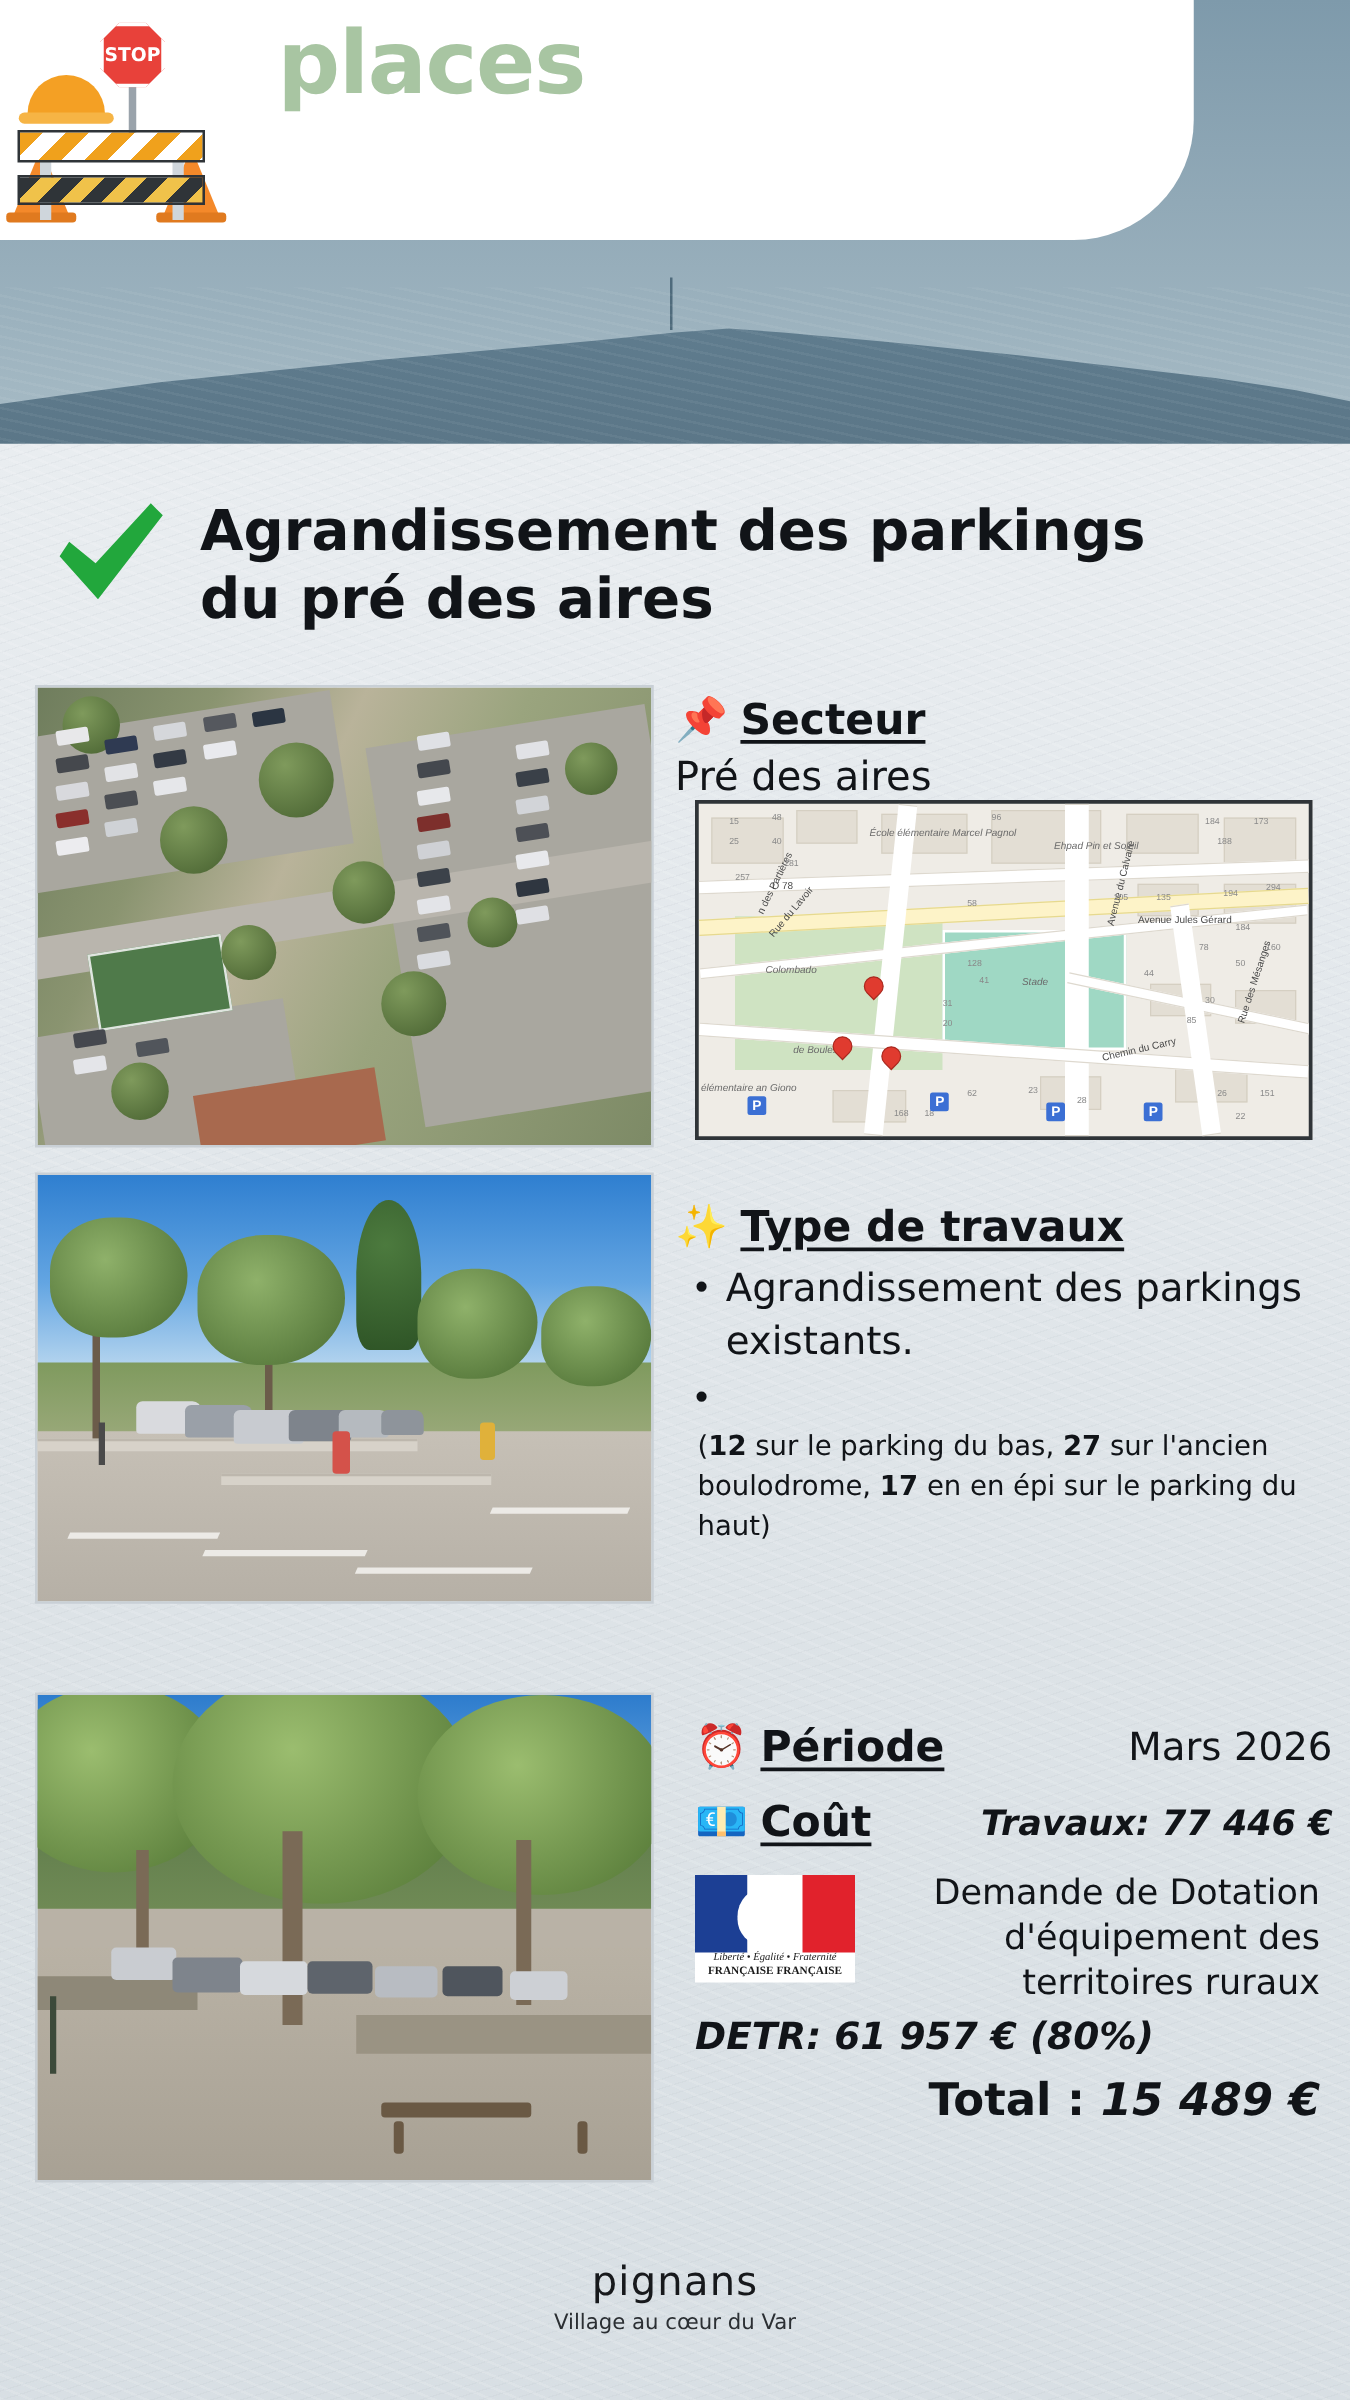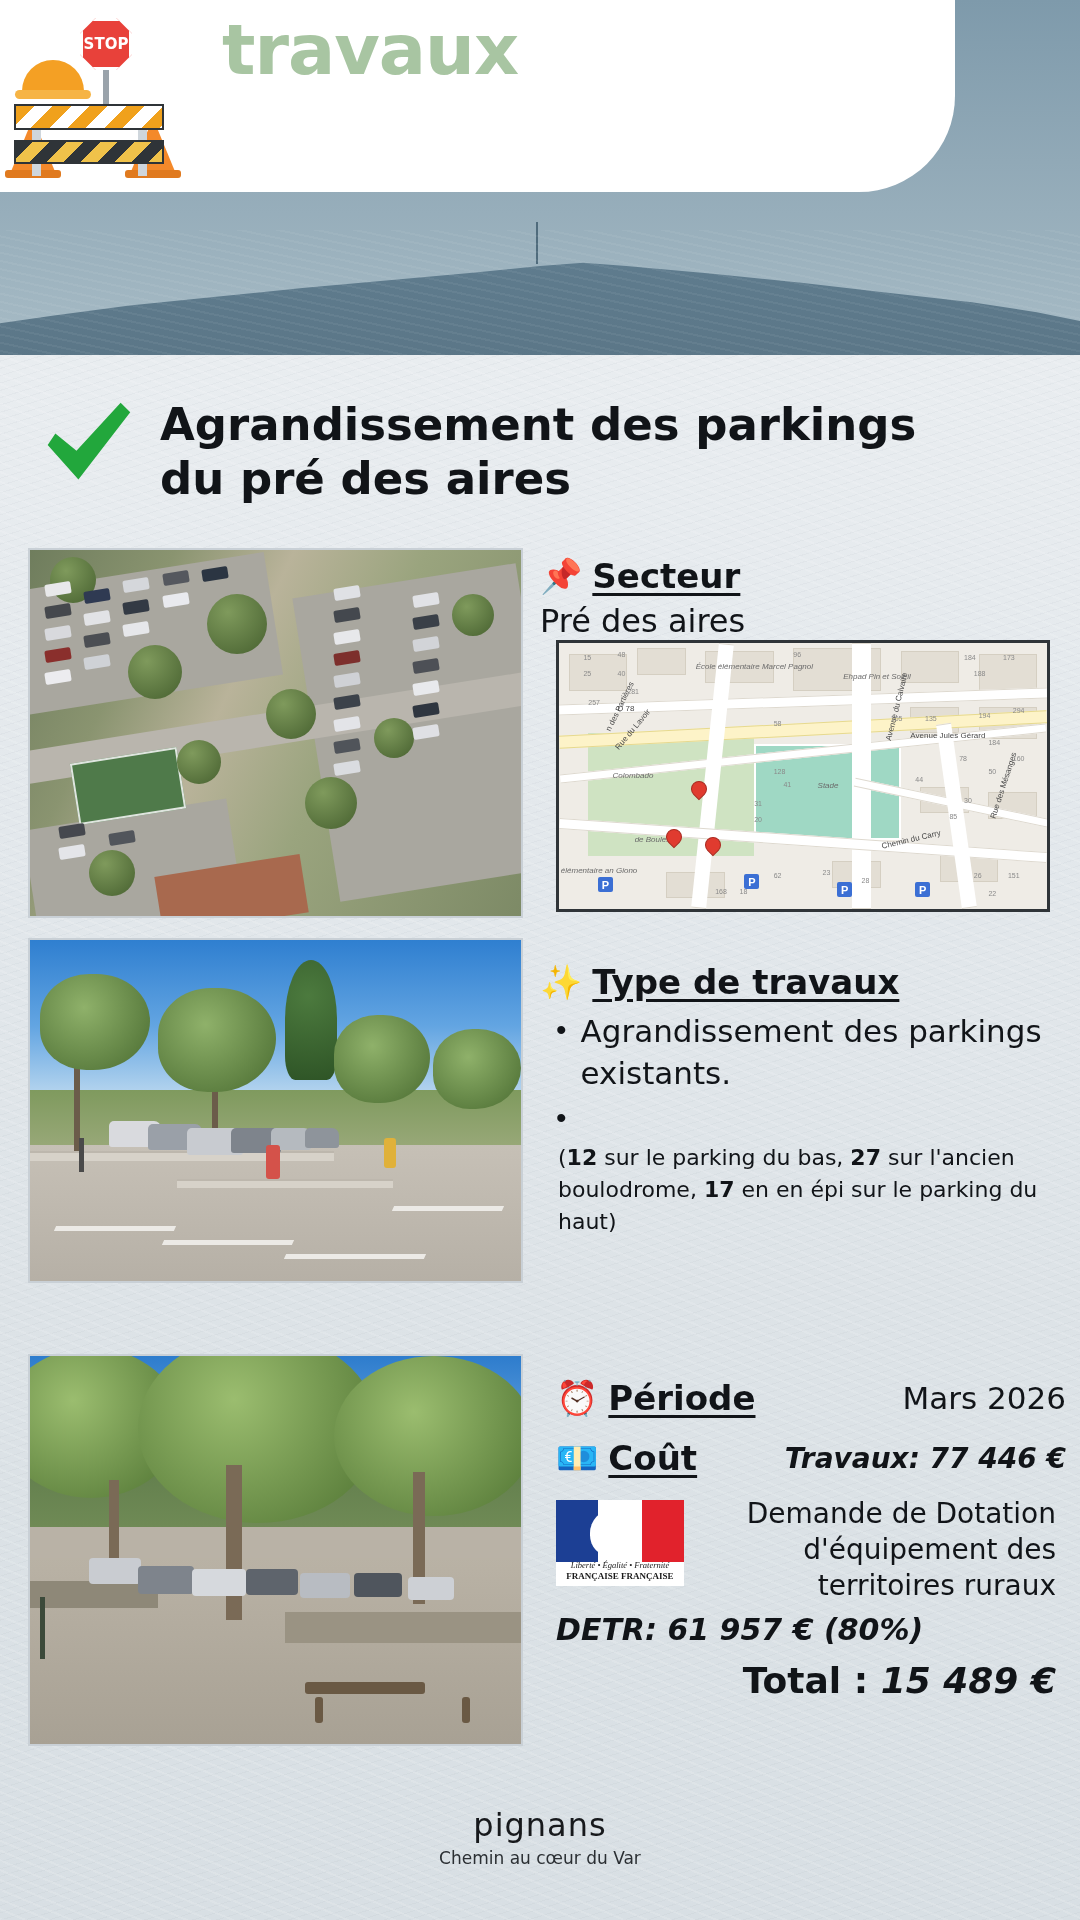--- a/index.html
+++ b/index.html
@@ -304,21 +304,21 @@
     <div class="cone-base b2"></div>
     <div class="barrier-leg l"></div>
     <div class="barrier-leg r"></div>
     <div class="helmet"></div>
     <div class="stop-pole"></div>
     <div class="stop-sign">STOP</div>
     <div class="barrier"></div>
     <div class="barrier2"></div>
   </div>
   <div class="header-title">
-    <span class="l2">travaux</span>
+    <span class="l2">places</span>
   </div>
 </div>
 
 <div class="check">
   <svg viewBox="0 0 100 100" aria-hidden="true">
     <path d="M8 52 L16 40 L38 58 L84 8 L94 18 L40 88 Z" fill="#22a73c"></path>
   </svg>
 </div>
 <div class="main-title">
   <div>Agrandissement des parkings</div>
@@ -572,14 +572,14 @@
 </div>
 <div class="detr-text">Demande de Dotation d'équipement des territoires ruraux</div>
 <div class="detr-line">DETR: 61 957 € (80%)</div>
 <div class="total-line">
   <span>Total :</span>
   <span class="amt">15 489 €</span>
 </div>
 
 <div class="footer">
   <div class="brand">pignans</div>
-  <div class="tag">Chemin au cœur du Var</div>
+  <div class="tag">Village au cœur du Var</div>
 </div>
 
 </body></html>

